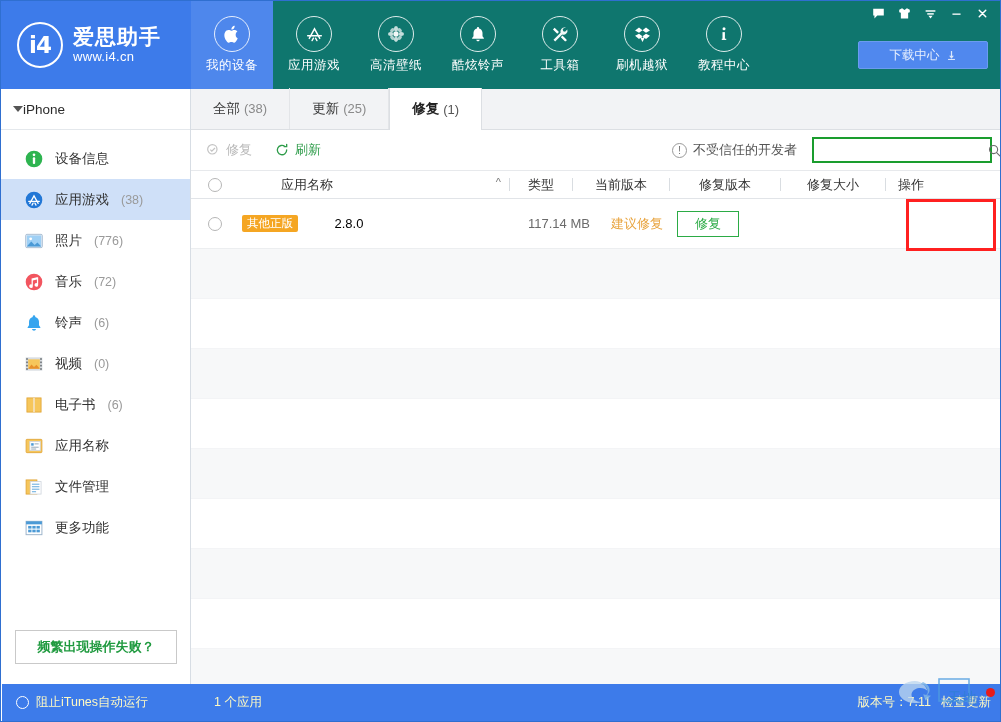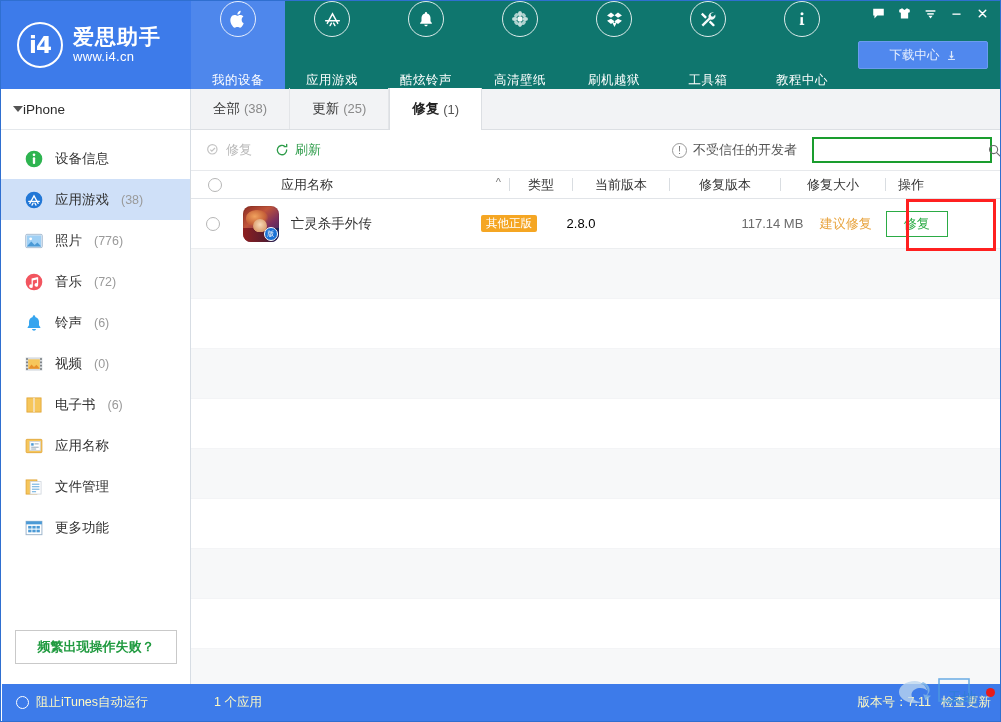--- a/index.html
+++ b/index.html
@@ -43,23 +43,23 @@
   .brand-cn {
     color: #fff; font-size: 21px; font-weight: bold; letter-spacing: 1px;
     line-height: 24px;
   }
   .brand-url {
     color: #fff; font-size: 13px; line-height: 16px; letter-spacing: 0.3px;
   }
 
   .navitems { display: flex; align-items: stretch; height: 88px; }
   .navitem {
-    width: 94px; height: 88px;
+    width: 82px; height: 88px;
     display: flex; flex-direction: column;
-    align-items: center; justify-content: space-between; gap: 5px;
+    align-items: center; justify-content: center; gap: 5px;
     cursor: pointer;
   }
   .navitem.active { background: #4e87ec; }
   .navicon {
     width: 36px; height: 36px; border-radius: 50%;
     border: 1.6px solid rgba(255,255,255,.85);
     display: flex; align-items: center; justify-content: center;
     color: #fff;
   }
   .navicon svg { display:block; }
@@ -318,65 +318,65 @@
             <path d="M6 16.5L12 5.5l6 11"></path>
             <path d="M4.2 13.5h15.6"></path>
             <path d="M9.2 19l1.6-2.8M14.8 19l-1.6-2.8"></path>
           </svg>
         </div>
         <div class="navlabel">应用游戏</div>
       </div>
 
       <div class="navitem">
         <div class="navicon">
-          <svg width="18" height="18" viewBox="0 0 24 24" fill="#fff">
-            <path d="M12 2.5c-.8 0-1.4.6-1.4 1.4v.6C7.9 5.1 6 7.5 6 10.4V15l-1.8 2.4c-.3.4 0 1 .5 1h14.6c.5 0 .8-.6.5-1L18 15v-4.6c0-2.9-1.9-5.3-4.6-5.9v-.6c0-.8-.6-1.4-1.4-1.4z"></path>
-            <path d="M9.6 19.5c.2 1.2 1.2 2 2.4 2s2.2-.8 2.4-2H9.6z"></path>
-          </svg>
-        </div>
-        <div class="navlabel">酷炫铃声</div>
-      </div>
-
-      <div class="navitem">
-        <div class="navicon">
           <svg width="20" height="20" viewBox="0 0 24 24" fill="#fff" opacity=".95">
             <circle cx="12" cy="12" r="3.2"></circle>
             <ellipse cx="12" cy="5.6" rx="2.5" ry="3.2" opacity=".8"></ellipse>
             <ellipse cx="12" cy="18.4" rx="2.5" ry="3.2" opacity=".8"></ellipse>
             <ellipse cx="5.6" cy="12" rx="3.2" ry="2.5" opacity=".8"></ellipse>
             <ellipse cx="18.4" cy="12" rx="3.2" ry="2.5" opacity=".8"></ellipse>
             <ellipse cx="7.5" cy="7.5" rx="2.9" ry="2.1" transform="rotate(-45 7.5 7.5)" opacity=".7"></ellipse>
             <ellipse cx="16.5" cy="16.5" rx="2.9" ry="2.1" transform="rotate(-45 16.5 16.5)" opacity=".7"></ellipse>
             <ellipse cx="16.5" cy="7.5" rx="2.9" ry="2.1" transform="rotate(45 16.5 7.5)" opacity=".7"></ellipse>
             <ellipse cx="7.5" cy="16.5" rx="2.9" ry="2.1" transform="rotate(45 7.5 16.5)" opacity=".7"></ellipse>
           </svg>
         </div>
         <div class="navlabel">高清壁纸</div>
       </div>
 
       <div class="navitem">
         <div class="navicon">
-          <svg width="21" height="21" viewBox="0 0 24 24" fill="#fff">
-            <path d="M3.5 7.5L8 4l4 3-4 3-4.5-2.5zM20.5 7.5L16 4l-4 3 4 3 4.5-2.5z"></path>
-            <path d="M3.5 13.5L8 17l4-3-4-3-4.5 2.5zM20.5 13.5L16 17l-4-3 4-3 4.5 2.5z"></path>
-            <path d="M12 16l-3.6-2.6L12 20.5l3.6-7.1L12 16z"></path>
-          </svg>
-        </div>
-        <div class="navlabel">刷机越狱</div>
+          <svg width="18" height="18" viewBox="0 0 24 24" fill="#fff">
+            <path d="M12 2.5c-.8 0-1.4.6-1.4 1.4v.6C7.9 5.1 6 7.5 6 10.4V15l-1.8 2.4c-.3.4 0 1 .5 1h14.6c.5 0 .8-.6.5-1L18 15v-4.6c0-2.9-1.9-5.3-4.6-5.9v-.6c0-.8-.6-1.4-1.4-1.4z"></path>
+            <path d="M9.6 19.5c.2 1.2 1.2 2 2.4 2s2.2-.8 2.4-2H9.6z"></path>
+          </svg>
+        </div>
+        <div class="navlabel">酷炫铃声</div>
       </div>
 
       <div class="navitem">
         <div class="navicon">
           <svg width="21" height="21" viewBox="0 0 24 24" fill="#fff">
             <path d="M17.8 4.2a4.6 4.6 0 00-5.7 5.8L4 18.1 5.9 20l8.1-8.1a4.6 4.6 0 005.8-5.7l-2.6 2.6-2.1-.6-.6-2.1 2.6-2.6-.3-.3z" opacity=".95"></path>
             <path d="M5.3 4.3L3.4 6.2l4.9 4.9 1.9-1.9-4.9-4.9z"></path>
             <path d="M14.2 13.2l-1.8 1.8 4.6 4.6a1.3 1.3 0 001.8-1.8l-4.6-4.6z"></path>
           </svg>
         </div>
         <div class="navlabel">工具箱</div>
+      </div>
+
+      <div class="navitem">
+        <div class="navicon">
+          <svg width="21" height="21" viewBox="0 0 24 24" fill="#fff">
+            <path d="M3.5 7.5L8 4l4 3-4 3-4.5-2.5zM20.5 7.5L16 4l-4 3 4 3 4.5-2.5z"></path>
+            <path d="M3.5 13.5L8 17l4-3-4-3-4.5 2.5zM20.5 13.5L16 17l-4-3 4-3 4.5 2.5z"></path>
+            <path d="M12 16l-3.6-2.6L12 20.5l3.6-7.1L12 16z"></path>
+          </svg>
+        </div>
+        <div class="navlabel">刷机越狱</div>
       </div>
 
       <div class="navitem">
         <div class="navicon">
           <svg width="18" height="18" viewBox="0 0 24 24" fill="#fff">
             <circle cx="12" cy="5" r="2"></circle>
             <path d="M10 9.5h3.2v9.5H10z"></path>
             <path d="M9 18.3h6v1.6H9z"></path>
           </svg>
         </div>
@@ -651,31 +651,20 @@
       <div class="c-size">修复大小</div>
       <div class="vdiv"></div>
       <div class="c-act">操作</div>
     </div>
 
     <div class="rowbox">
       <div class="trow">
         <div class="c-check">
           <span class="checkcircle"></span>
         </div>
-        <div class="c-name">
-          <div class="appcell">
-            <div class="appicon">
-              <div class="cloak"></div>
-                <div class="hair"></div>
-                <div class="face"></div>
-              <div class="badge">版</div>
-            </div>
-            <span class="appname">亡灵杀手外传</span>
-          </div>
-        </div>
         <div class="c-type">
           <span class="tagbox">其他正版</span>
         </div>
         <div class="c-cur">2.8.0</div>
         <div class="c-fixver"></div>
         <div class="c-size sizecell">117.14 MB</div>
         <div class="c-act" style="display:flex;align-items:center;gap:14px;width:200px;padding-left:0;">
           <span class="advice">建议修复</span>
           <span class="fixbtn">修复</span>
         </div>

